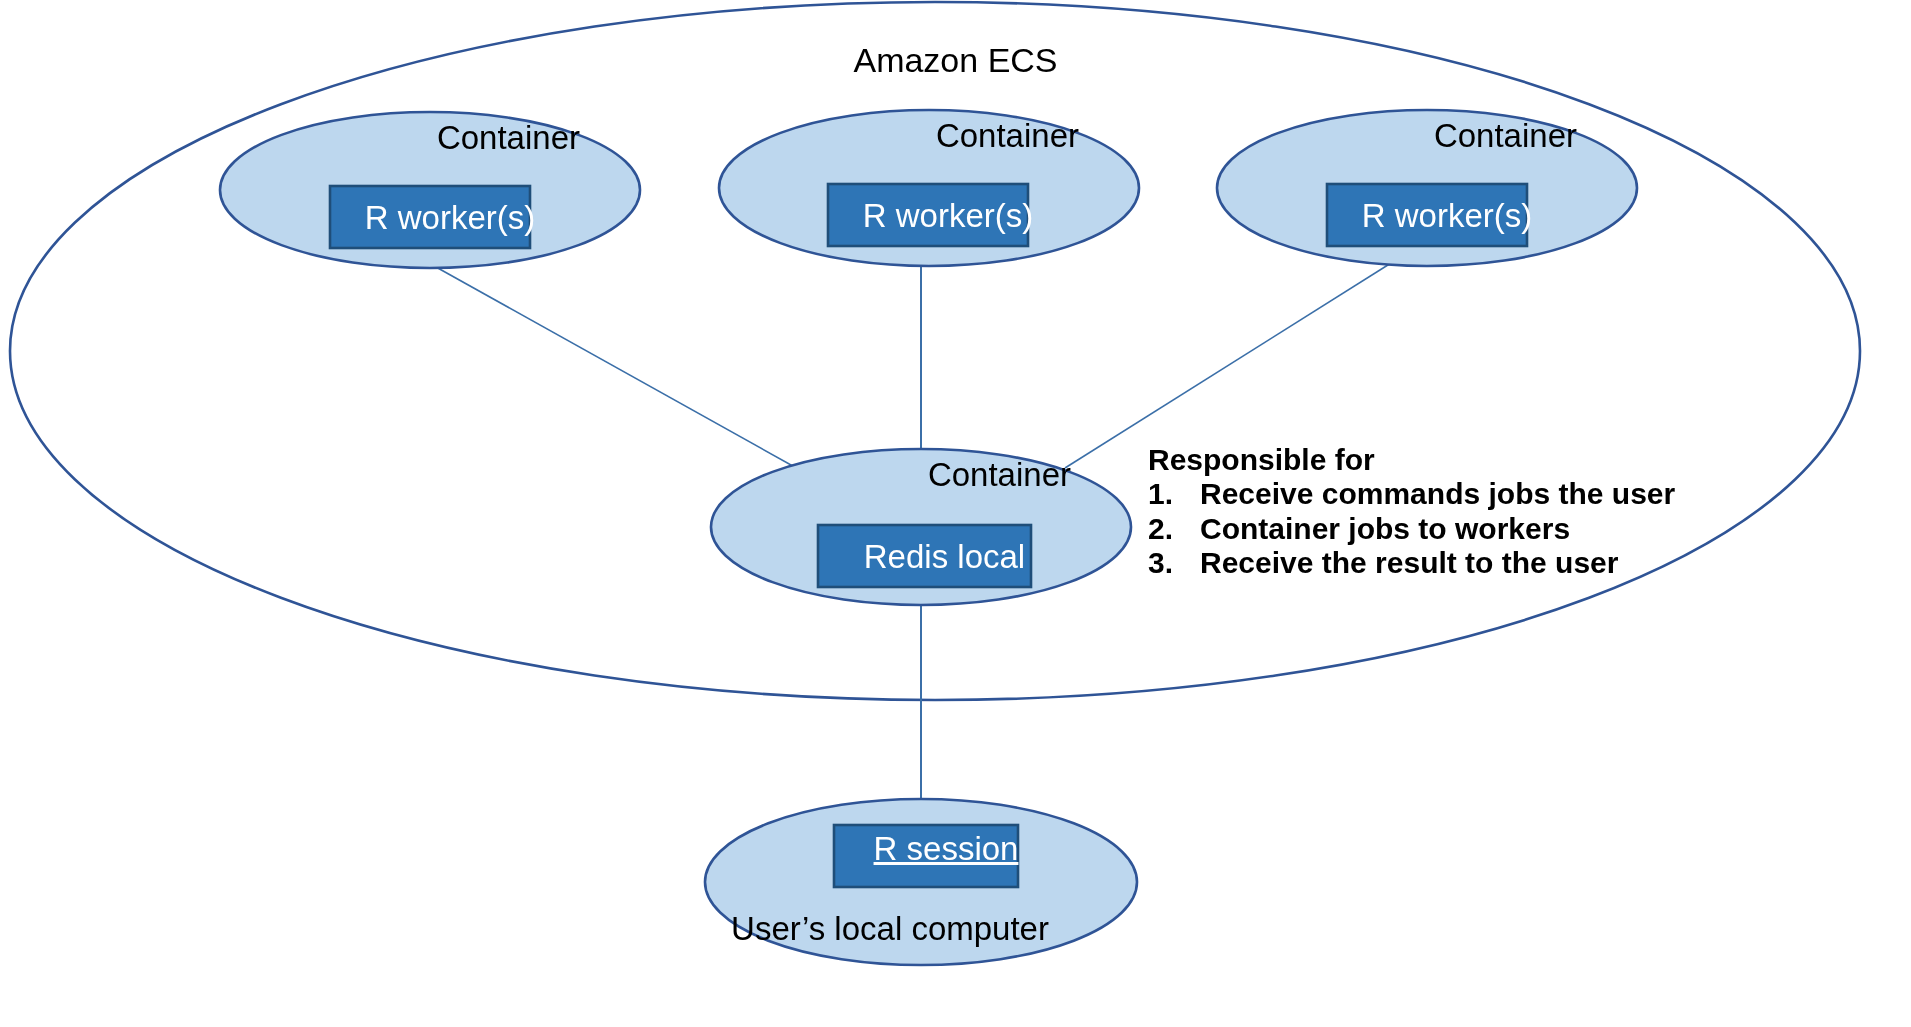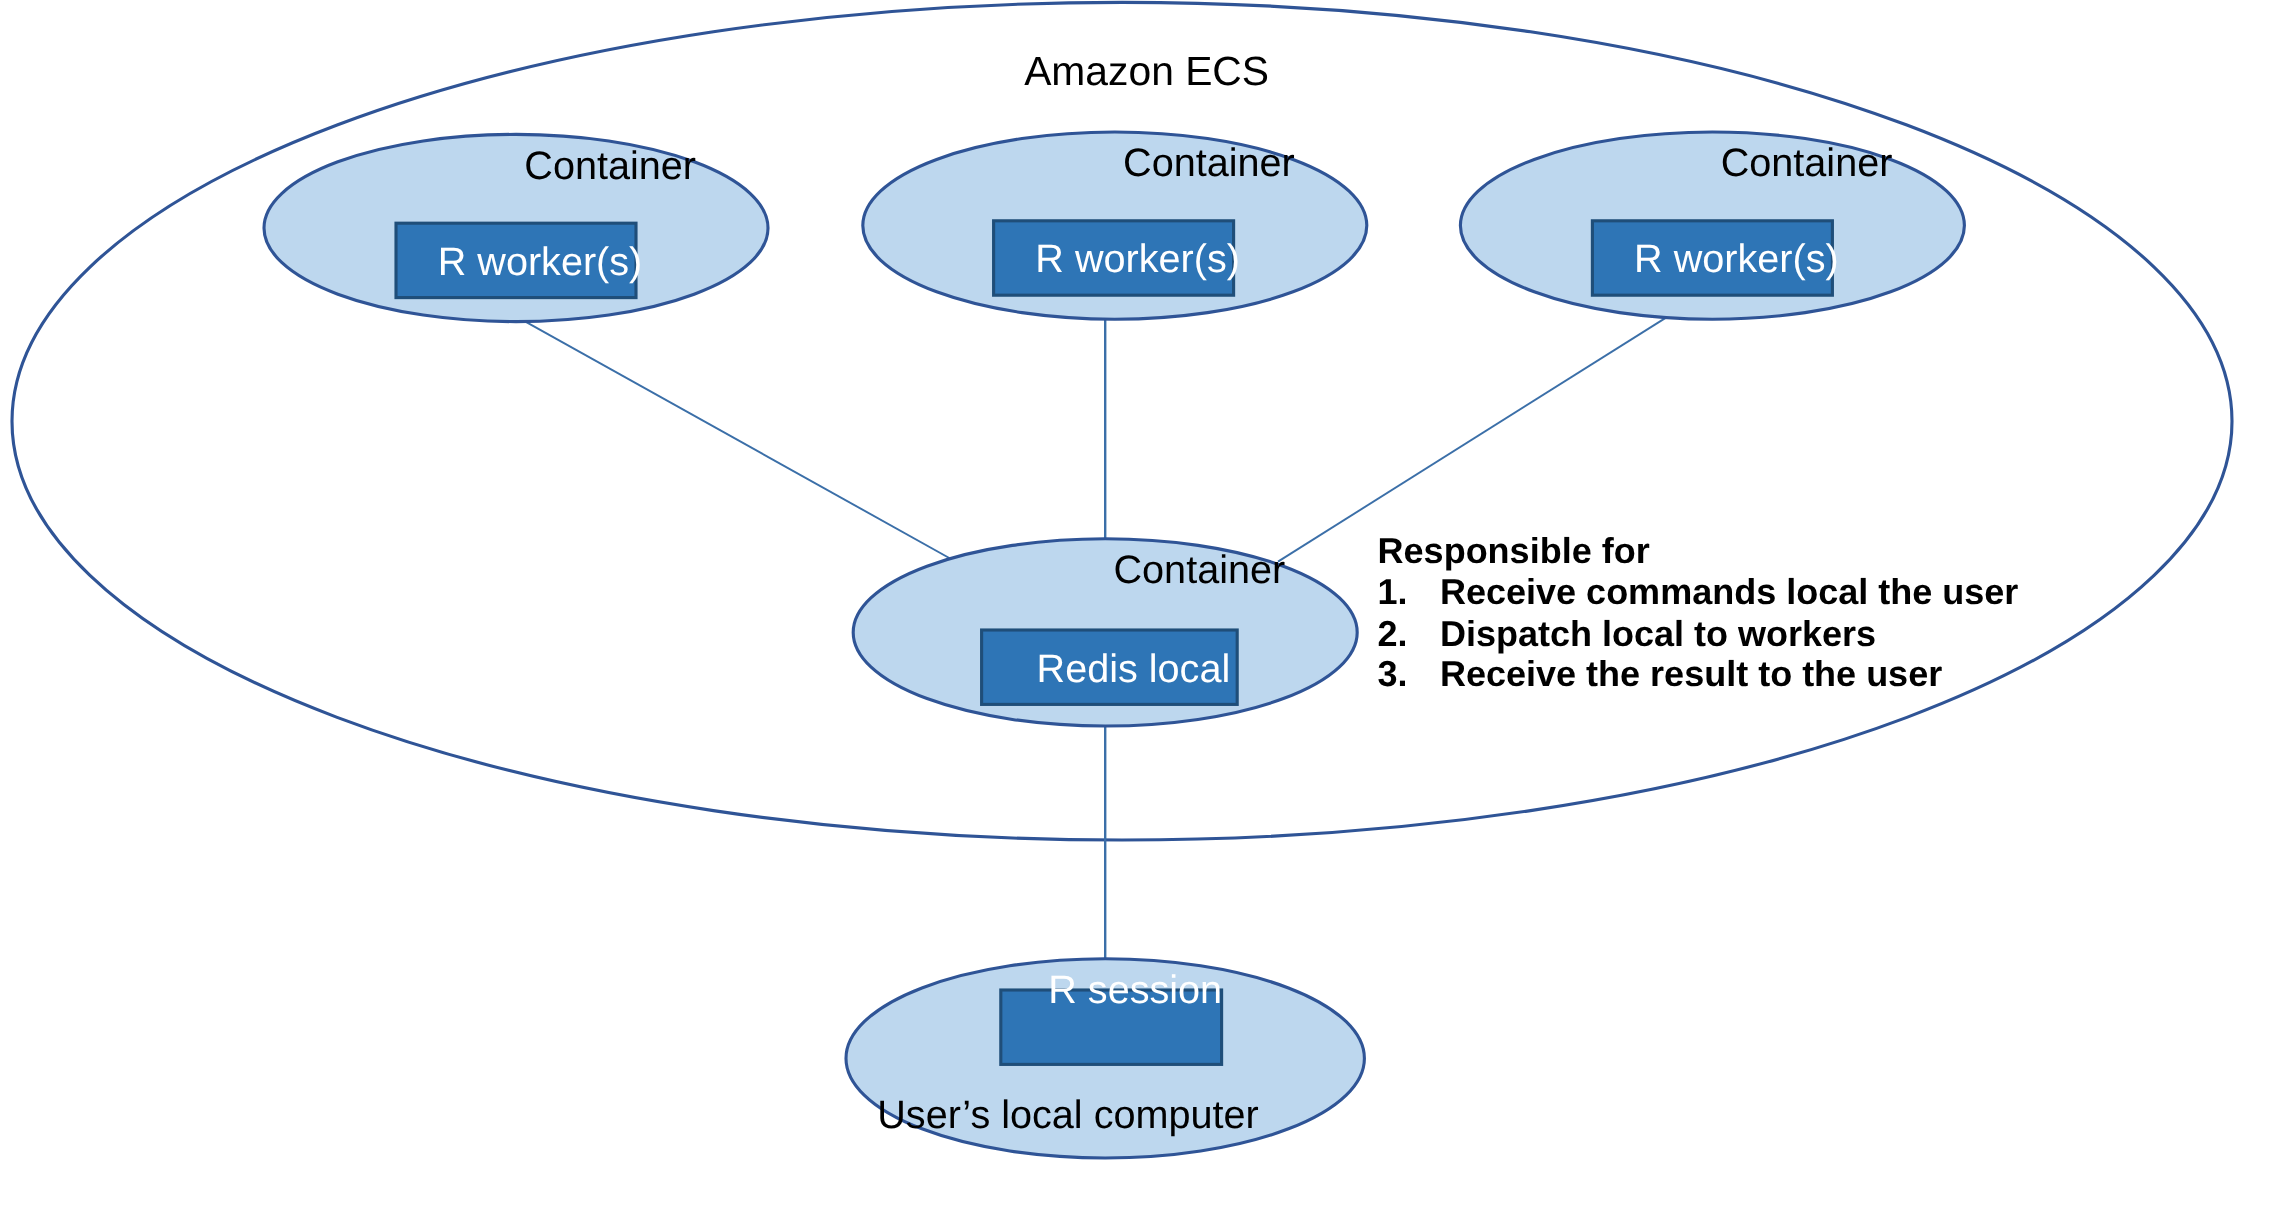--- a/index.html
+++ b/index.html
@@ -141,33 +141,33 @@
 
     <div class="txt node-caption" style="left:779px; top:119px; width:300px;">Container</div>
     <div class="txt box-label" style="left:828px; top:199px; width:200px;">R worker(s)</div>
 
     <div class="txt node-caption" style="left:1277px; top:119px; width:300px;">Container</div>
     <div class="txt box-label" style="left:1327px; top:199px; width:200px;">R worker(s)</div>
 
     <div class="txt node-caption" style="left:771px; top:458px; width:300px;">Container</div>
     <div class="txt box-label" style="left:818px; top:540px; width:213px;">Redis local</div>
 
-    <div class="txt box-label" style="left:834px; top:808px; width:184px;">R session</div>
+    <div class="txt box-label" style="left:834px; top:832px; width:184px;text-decoration:underline;">R session</div>
     <div class="txt" id="local-caption" style="left:690px; top:912px; width:400px;">User’s local computer</div>
 
     <div id="responsible-block">
       <div id="responsible-heading">Responsible for</div>
       <ol id="responsible-list">
         <li>
           <span class="num">1.</span>
-          <span class="body">Receive commands local the user</span>
+          <span class="body">Receive commands jobs the user</span>
         </li>
         <li>
           <span class="num">2.</span>
-          <span class="body">Dispatch local to workers</span>
+          <span class="body">Container jobs to workers</span>
         </li>
         <li>
           <span class="num">3.</span>
           <span class="body">Receive the result to the user</span>
         </li>
       </ol>
     </div>
 
   </div>
 </div>

